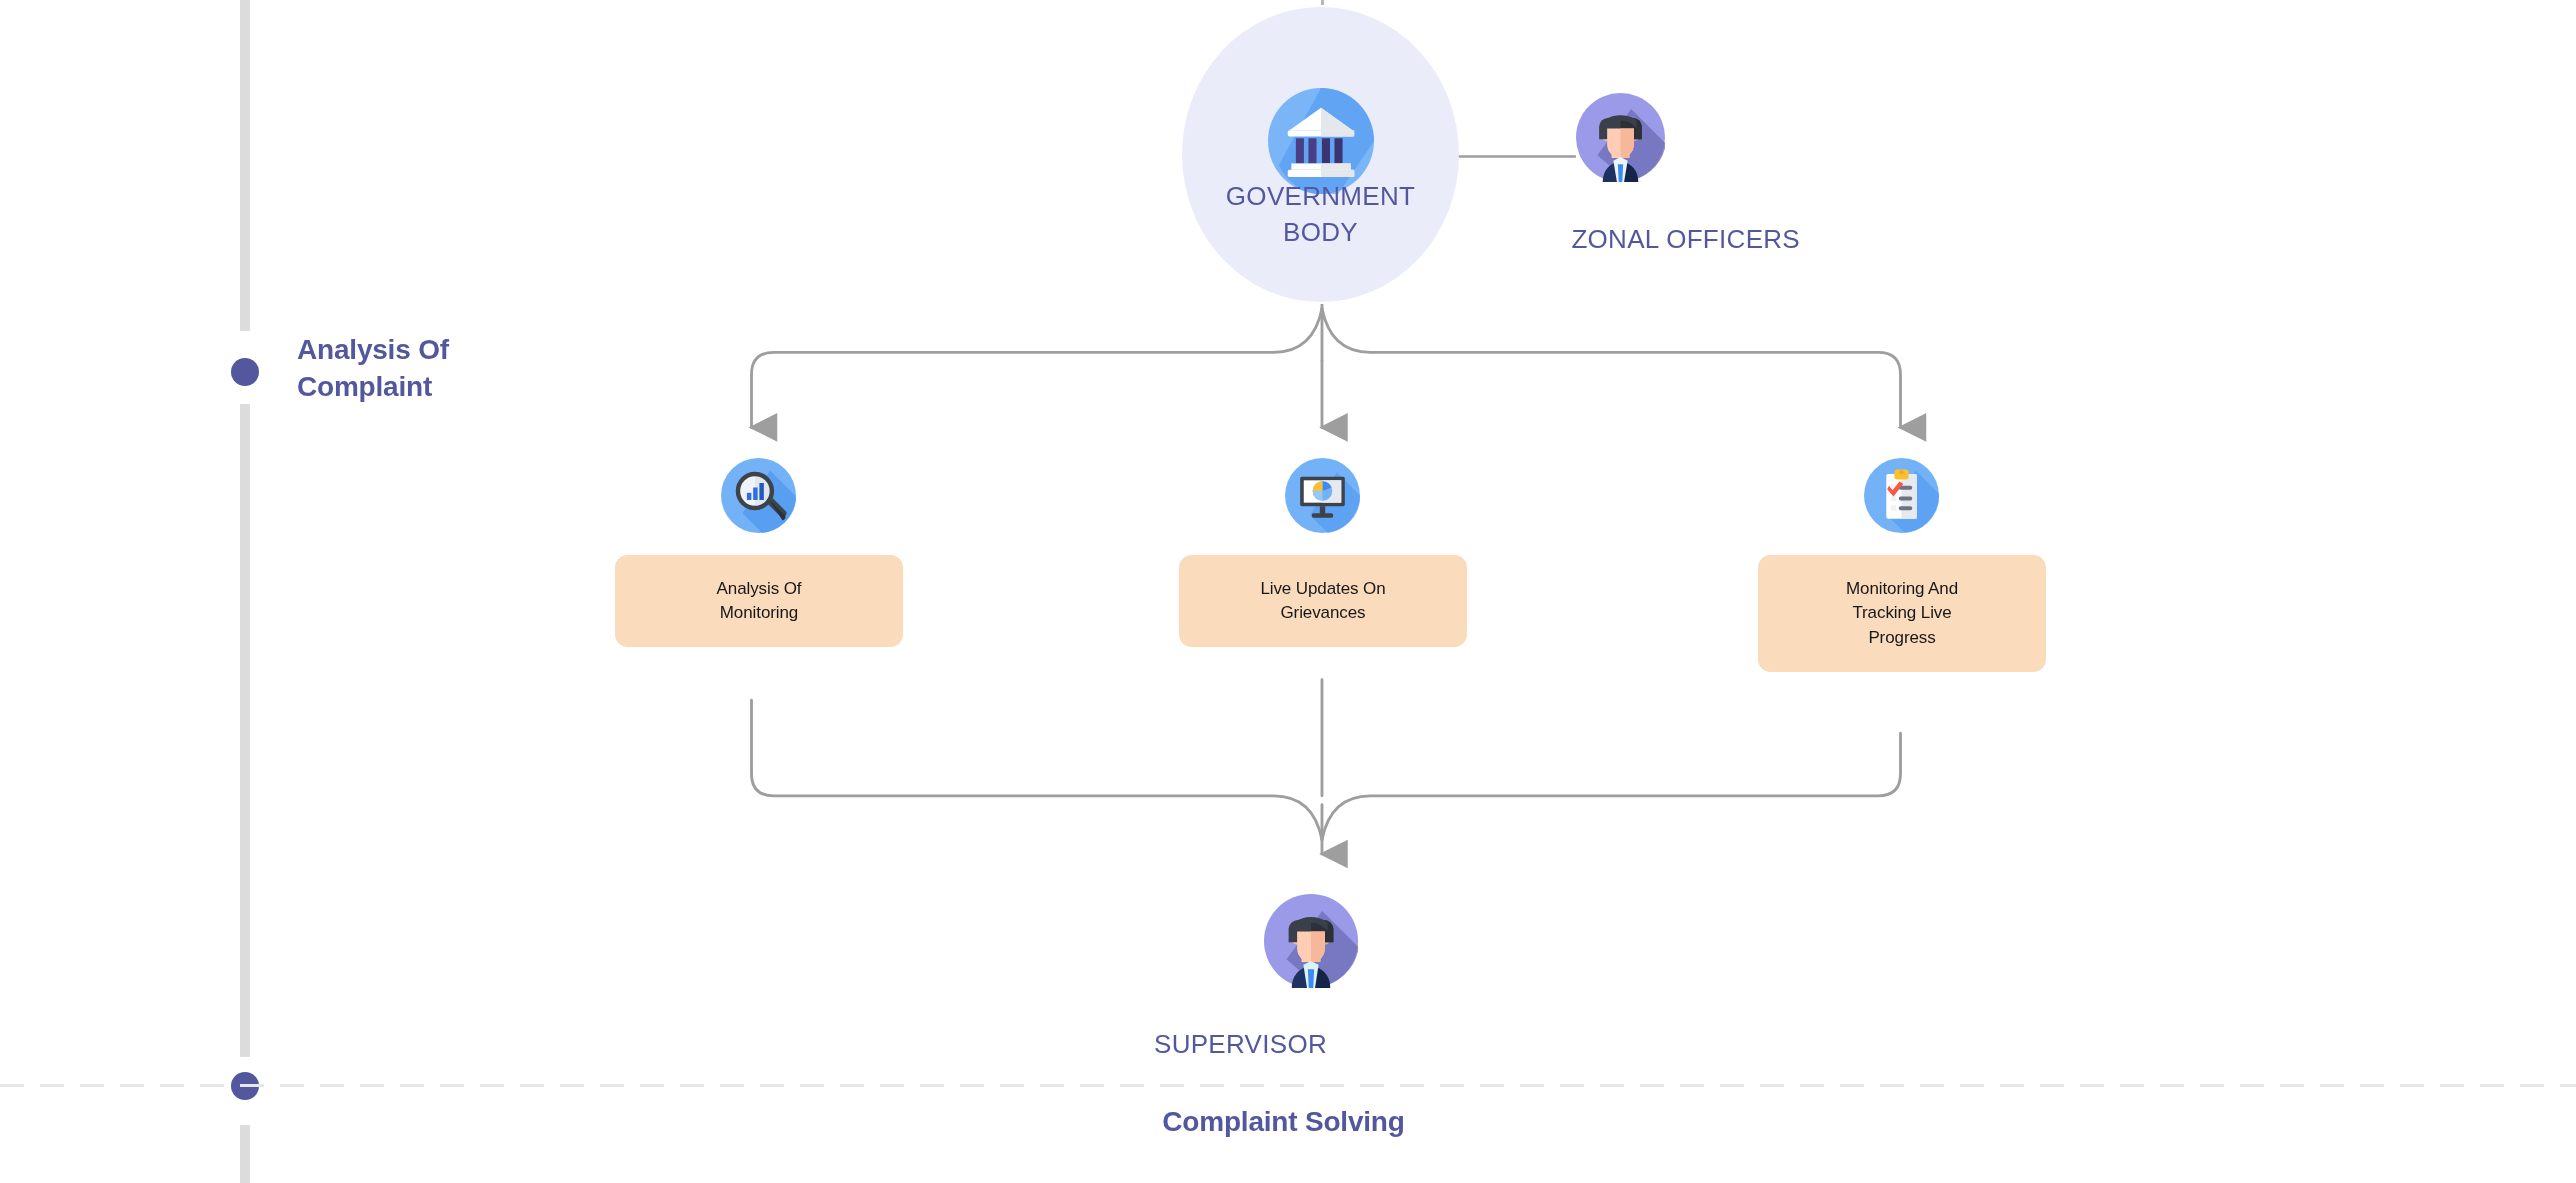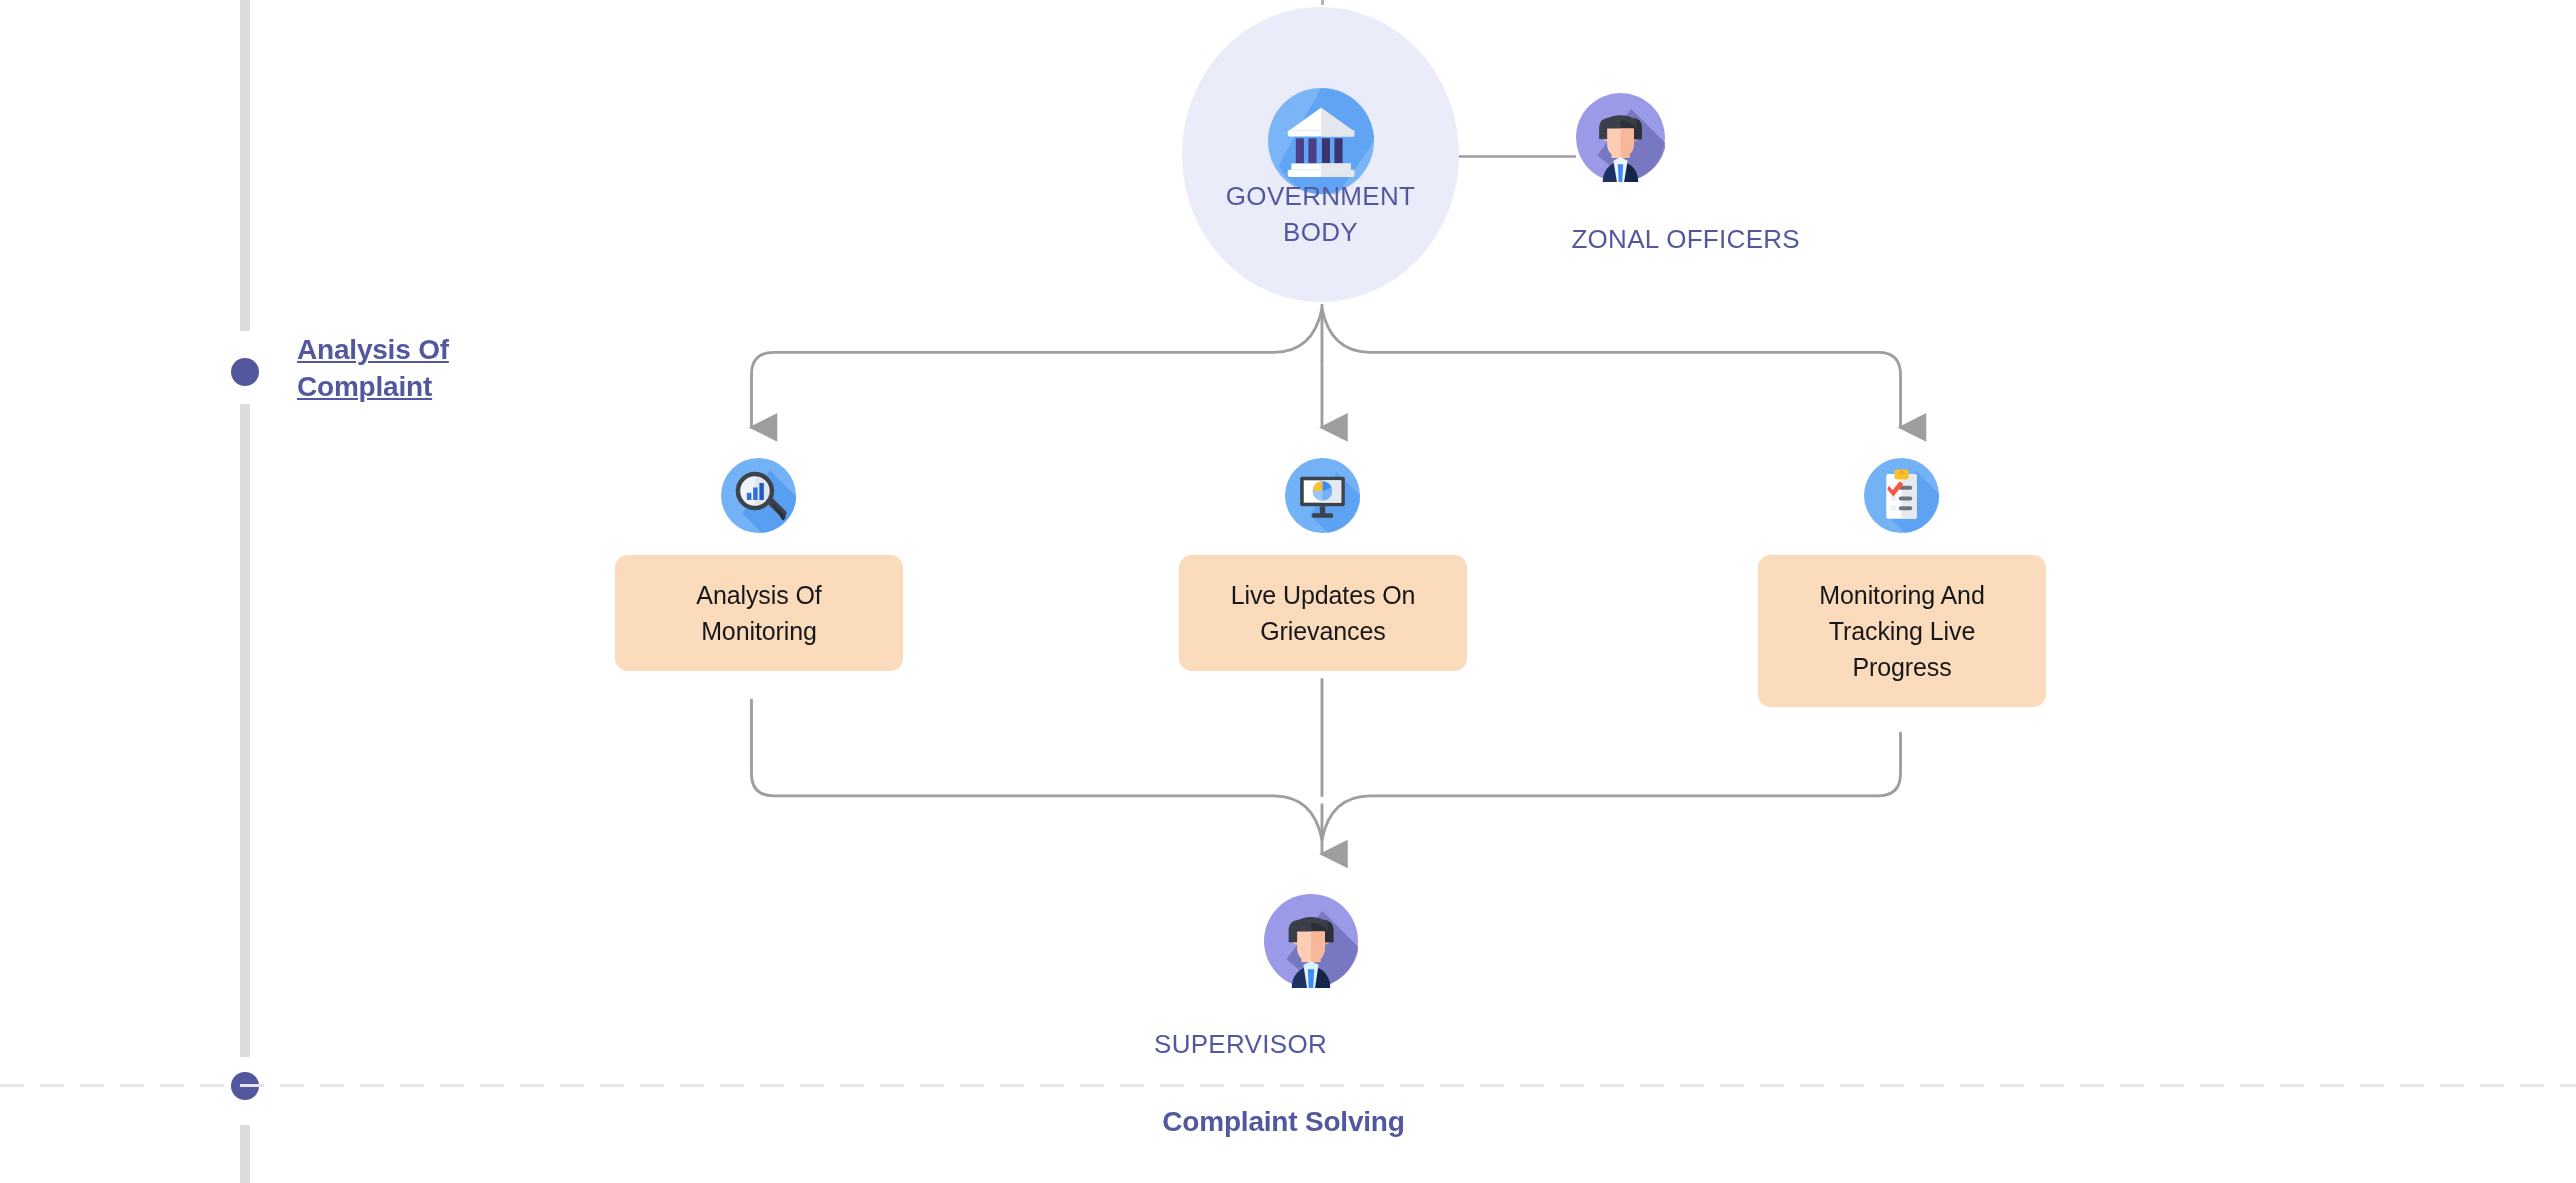--- a/index.html
+++ b/index.html
@@ -28,21 +28,20 @@
   .dot-analysis  { top:358px; }
   .dot-assigning { top:1072px; }
 
   .stage-label {
     position:absolute;
     color:#53589e;
     font-weight:bold;
     font-size:28px;
     line-height:1.32;
     letter-spacing:-0.2px;
-    text-decoration:underline;
   }
   .label-analysis  { left:297px; top:332px; width:233px; }
   .label-assigning { left:297px; top:1047px; width:268px; }
 
   
   .dashed-divider {
     position:absolute; left:0; top:1084px; width:2576px; height:2.7px;
     background-image:linear-gradient(to right, #e6e6e6 0, #e6e6e6 24px, rgba(0,0,0,0) 24px, rgba(0,0,0,0) 40px);
     background-size:40px 2.7px;
     background-repeat:repeat-x;
@@ -88,21 +87,21 @@
 
   
   .node { position:absolute; }
   .node-icon {
     position:absolute; width:75px; height:75px; left:50%;
     margin-left:-38px; top:0;
   }
   .node-card {
     position:absolute; top:97px; left:0; width:100%;
     background:#fadcbc; border-radius:12.5px;
-    color:#17171a; font-size:25px; line-height:1.45;
+    color:#17171a; font-size:17px; line-height:1.45;
     text-align:center; padding:21.5px 12.5px;
     letter-spacing:-0.1px;
   }
   .node-a { left:615px;  top:458px; width:288px; }
   .node-b { left:1179px; top:458px; width:288px; }
   .node-c { left:1758px; top:458px; width:288px; }
 
   
   .top-stub {
     position:absolute; left:1321px; top:-5.4px; width:2.7px; height:10.7px;

